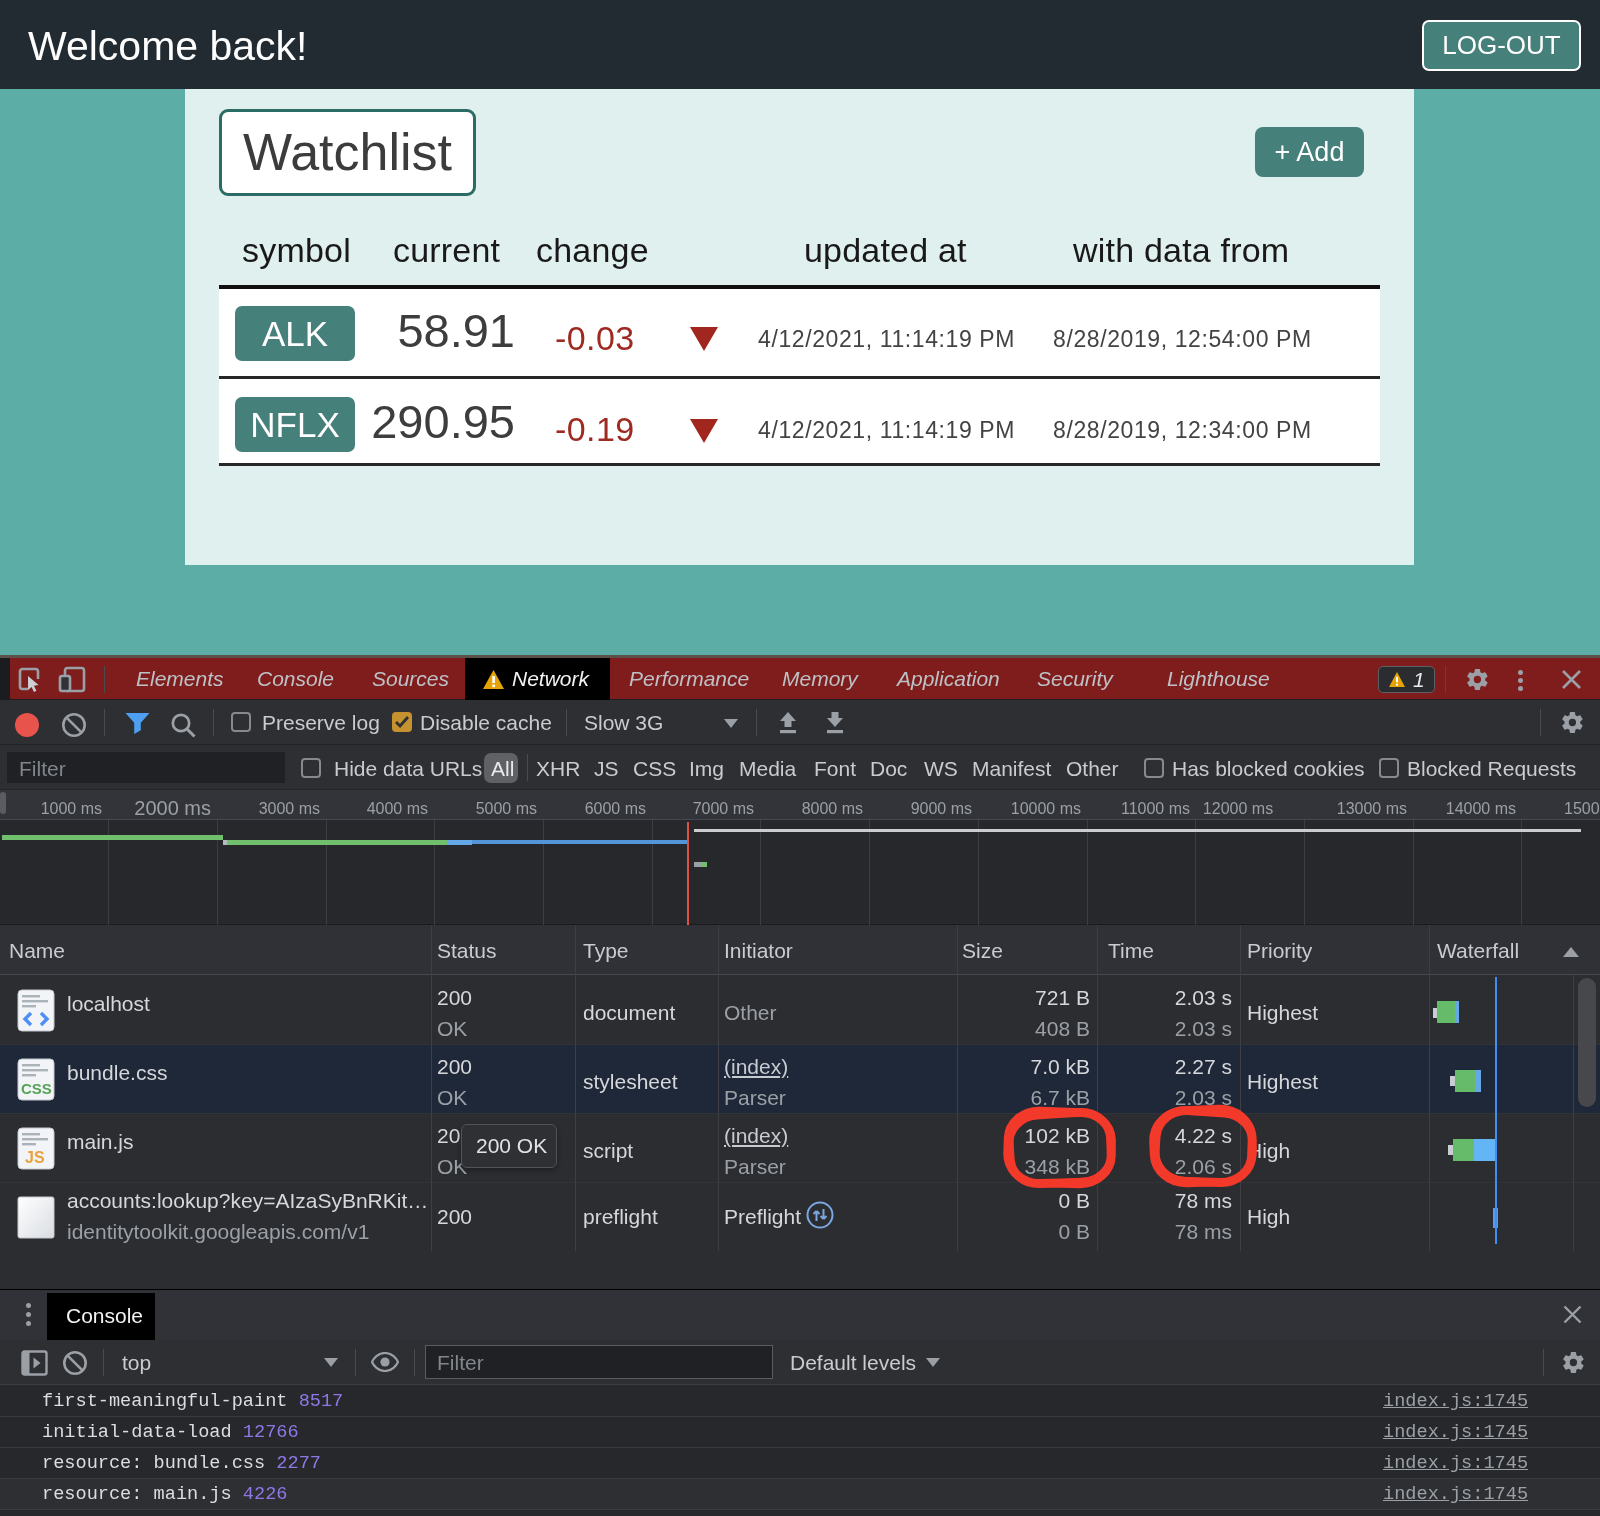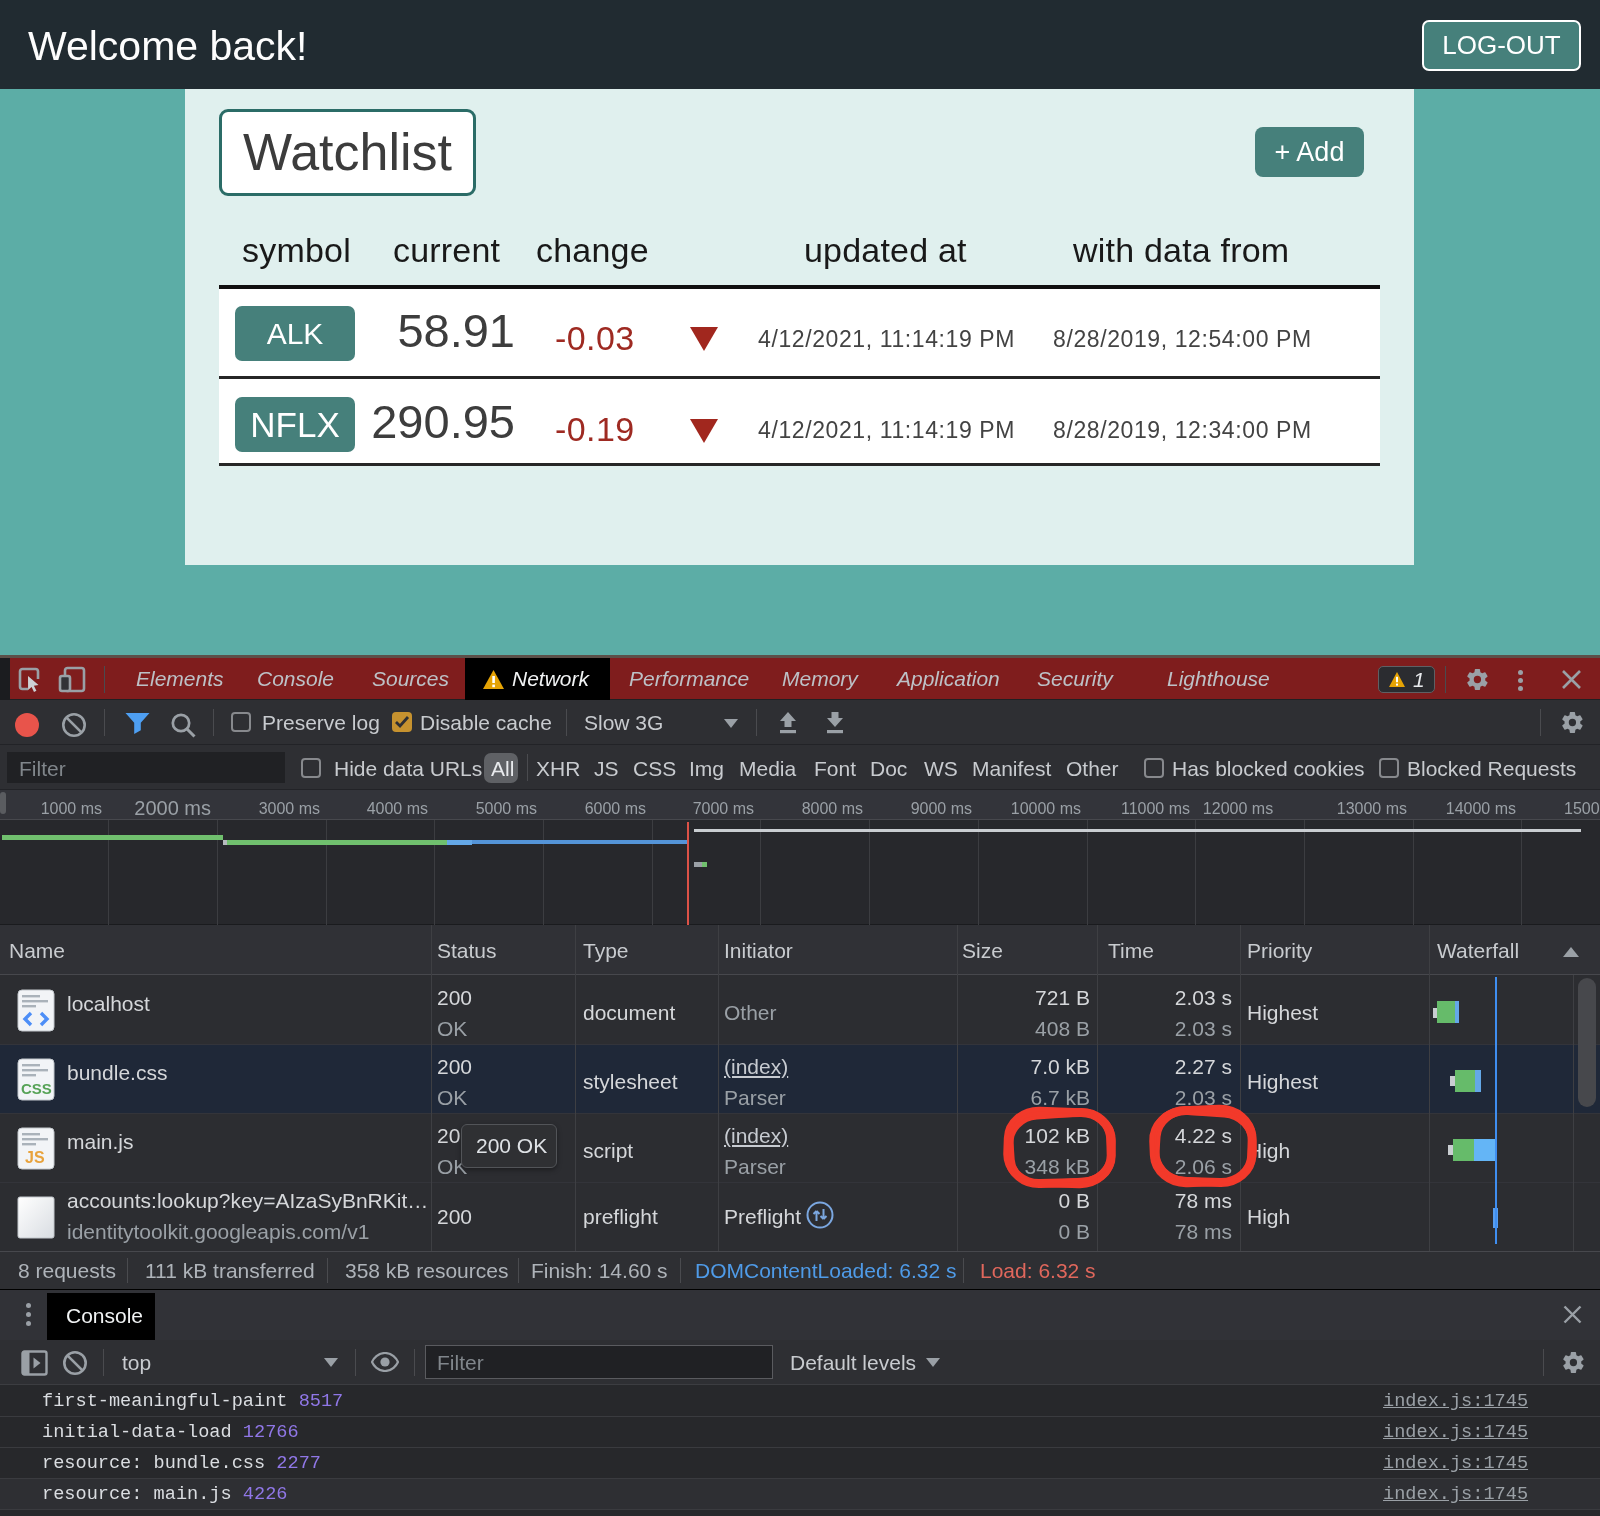--- a/index.html
+++ b/index.html
@@ -26,21 +26,21 @@
 
   <div class="abs sans" style="left:242px;top:231px;font-size:34px;letter-spacing:0.2px;color:#191919;">symbol</div>
   <div class="abs sans" style="left:393px;top:231px;font-size:34px;letter-spacing:0.2px;color:#191919;">current</div>
   <div class="abs sans" style="left:536px;top:231px;font-size:34px;letter-spacing:0.2px;color:#191919;">change</div>
   <div class="abs sans" style="left:804px;top:231px;font-size:34px;letter-spacing:0.2px;color:#191919;">updated at</div>
   <div class="abs sans" style="left:1073px;top:231px;font-size:34px;letter-spacing:0.2px;color:#191919;">with data from</div>
 
   <div class="abs" style="left:219px;top:285px;width:1161px;height:181px;background:#fff;border-top:4px solid #101010;border-bottom:3px solid #262626;"></div>
   <div class="abs" style="left:219px;top:376px;width:1161px;height:3px;background:#262626;"></div>
 
-  <div class="abs sans" style="left:235px;top:306px;width:120px;height:55px;background:#46807b;border-radius:7px;color:#fff;font-size:30px;line-height:55px;text-align:center;">ALK</div>
+  <div class="abs sans" style="left:235px;top:306px;width:120px;height:55px;background:#46807b;border-radius:7px;color:#fff;font-size:35px;line-height:55px;text-align:center;">ALK</div>
   <div class="abs sans" style="left:330px;top:303px;width:185px;font-size:47px;color:#3d3d3d;text-align:right;">58.91</div>
   <div class="abs sans" style="left:555px;top:319px;font-size:34px;letter-spacing:0.4px;color:#9e2a22;">-0.03</div>
   <div class="abs" style="left:690px;top:327px;width:0;height:0;border-left:14px solid transparent;border-right:14px solid transparent;border-top:24px solid #a1271e;"></div>
   <div class="abs sans" style="left:758px;top:326px;font-size:23px;letter-spacing:0.6px;color:#434343;">4/12/2021, 11:14:19 PM</div>
   <div class="abs sans" style="left:1053px;top:326px;font-size:23px;letter-spacing:0.6px;color:#434343;">8/28/2019, 12:54:00 PM</div>
 
   <div class="abs sans" style="left:235px;top:397px;width:120px;height:55px;background:#46807b;border-radius:7px;color:#fff;font-size:35px;line-height:55px;text-align:center;">NFLX</div>
   <div class="abs sans" style="left:330px;top:394px;width:185px;font-size:47px;color:#3d3d3d;text-align:right;">290.95</div>
   <div class="abs sans" style="left:555px;top:410px;font-size:34px;letter-spacing:0.4px;color:#9e2a22;">-0.19</div>
   <div class="abs" style="left:690px;top:419px;width:0;height:0;border-left:14px solid transparent;border-right:14px solid transparent;border-top:24px solid #a1271e;"></div>
@@ -342,33 +342,20 @@
         <rect x="29" y="13" width="102" height="70" rx="30" ry="27" stroke-width="9" transform="rotate(-1.5 80 48)"></rect>
         <rect x="26" y="10" width="107" height="75" rx="33" ry="30" stroke-width="5" transform="rotate(2 80 48)"></rect>
         <rect x="32" y="16" width="97" height="65" rx="27" ry="25" stroke-width="4" transform="rotate(-4 80 48)"></rect>
         <rect x="175" y="11" width="97" height="71" rx="31" ry="28" stroke-width="9" transform="rotate(1.5 223 46)"></rect>
         <rect x="172" y="8" width="102" height="76" rx="34" ry="31" stroke-width="5" transform="rotate(-2.5 223 46)"></rect>
         <rect x="178" y="14" width="92" height="66" rx="28" ry="26" stroke-width="4" transform="rotate(4 223 46)"></rect>
       </g>
     </svg>
   </div>
 
-  <div id="summary" class="abs" style="left:0;top:1251px;width:1600px;height:38px;background:#2e2f33;border-top:1px solid #47484d;">
-    <div class="abs dtx" style="left:18px;top:8px;color:#aeb3b9;">8 requests</div>
-    <div class="vsep abs" style="left:127px;top:6px;height:25px;"></div>
-    <div class="abs dtx" style="left:145px;top:8px;color:#aeb3b9;">111 kB transferred</div>
-    <div class="vsep abs" style="left:327px;top:6px;height:25px;"></div>
-    <div class="abs dtx" style="left:345px;top:8px;color:#aeb3b9;">358 kB resources</div>
-    <div class="vsep abs" style="left:518px;top:6px;height:25px;"></div>
-    <div class="abs dtx" style="left:531px;top:8px;color:#aeb3b9;">Finish: 14.60 s</div>
-    <div class="vsep abs" style="left:680px;top:6px;height:25px;"></div>
-    <div class="abs dtx" style="left:695px;top:8px;color:#4f9be8;">DOMContentLoaded: 6.32 s</div>
-    <div class="vsep abs" style="left:963px;top:6px;height:25px;"></div>
-    <div class="abs dtx" style="left:980px;top:8px;color:#e0675c;">Load: 6.32 s</div>
-  </div>
 
   <div id="console" class="abs" style="left:0;top:1289px;width:1600px;height:227px;background:#27282b;">
 
     <div class="abs" style="left:0;top:0;width:1600px;height:51px;background:#313237;border-top:1px solid #000;"></div>
     <div class="abs" style="left:26px;top:14px;width:5px;height:5px;border-radius:50%;background:#9aa0a6;"></div>
     <div class="abs" style="left:26px;top:23px;width:5px;height:5px;border-radius:50%;background:#9aa0a6;"></div>
     <div class="abs" style="left:26px;top:32px;width:5px;height:5px;border-radius:50%;background:#9aa0a6;"></div>
     <div class="abs" style="left:47px;top:4px;width:108px;height:47px;background:#000;"></div>
     <div class="abs dtx" style="left:66px;top:16px;color:#f1f3f4;">Console</div>
     <svg class="abs" style="left:1563px;top:16px;" width="19" height="19" viewBox="0 0 19 19">

